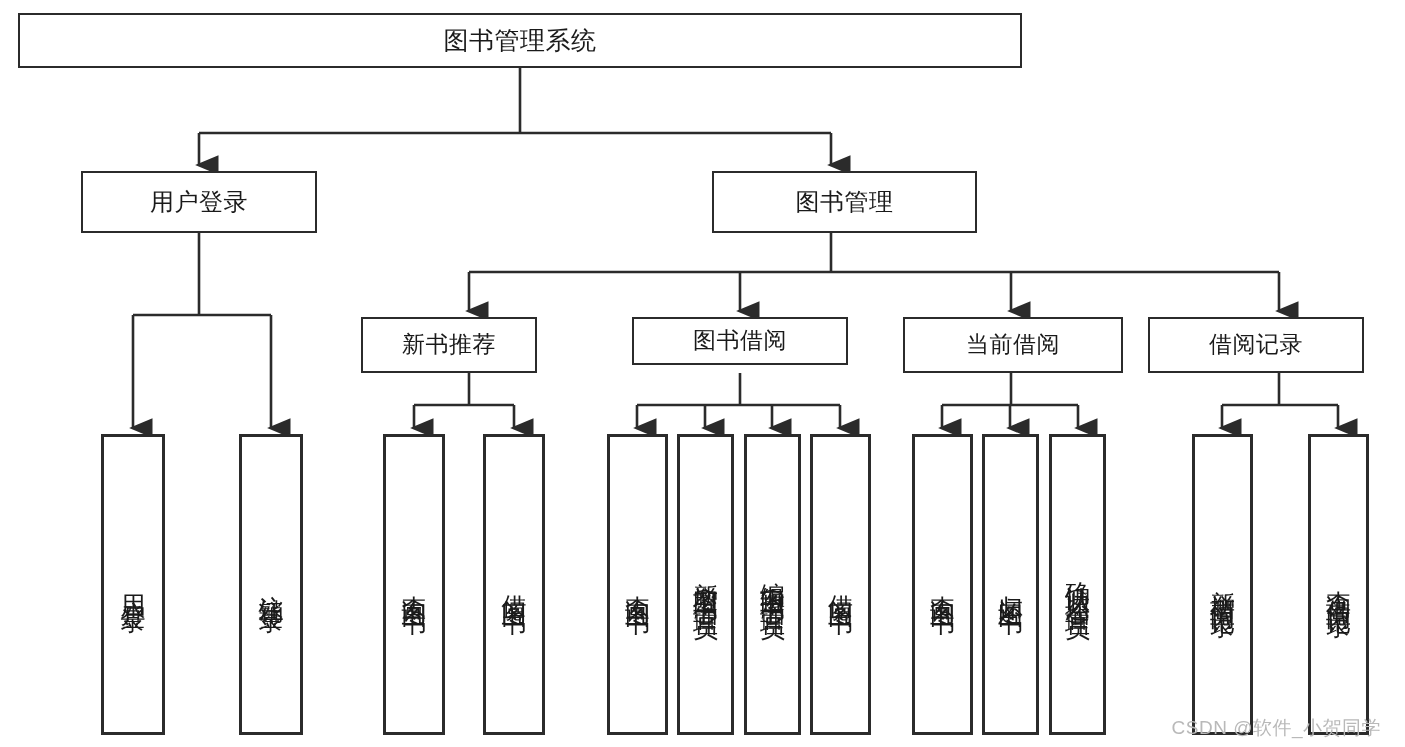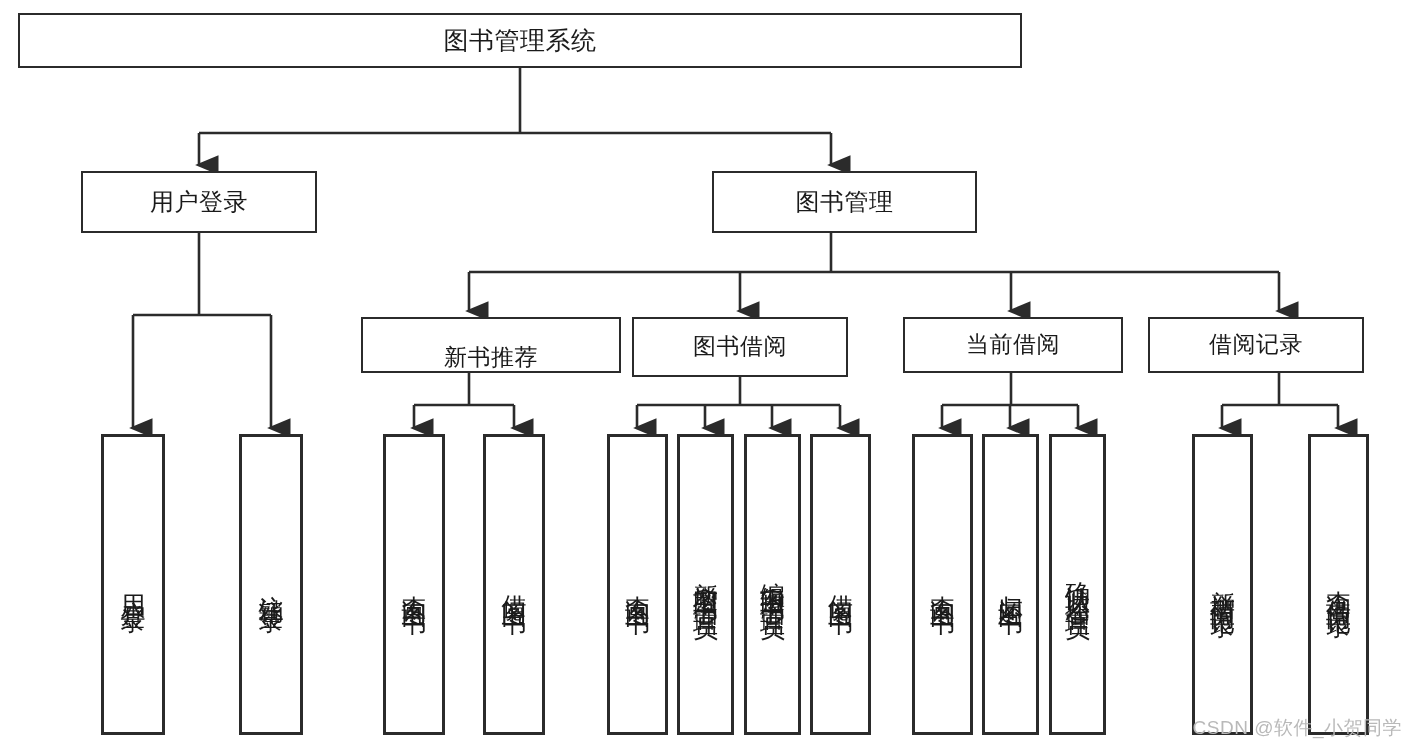--- a/index.html
+++ b/index.html
@@ -53,21 +53,21 @@
   .node-leaf .node-label {
     font-size: 25px;
     writing-mode: vertical-rl;
     text-orientation: upright;
     letter-spacing: 5px;
     line-height: 1;
     white-space: nowrap;
   }
   .watermark {
     position: absolute;
-    right: 3px;
+    right: 24px;
     bottom: 6px;
     font-size: 19px;
     color: #b9b9b9;
     letter-spacing: 0.5px;
     white-space: nowrap;
     pointer-events: none;
   }
 </style>
 </head>
 <body>
@@ -128,24 +128,24 @@
     <span class="node-label">图书管理系统</span>
   </div>
 
   <div class="node-box node-l2" style="left:81px; top:171px; width:236px; height:62px;">
     <span class="node-label">用户登录</span>
   </div>
   <div class="node-box node-l2" style="left:712px; top:171px; width:265px; height:62px;">
     <span class="node-label">图书管理</span>
   </div>
 
-  <div class="node-box node-l3" style="left:361px; top:317px; width:260px; height:56px;align-items:flex-end;">
+  <div class="node-box node-l3" style="left:361px; top:317px; width:176px; height:56px;">
     <span class="node-label">新书推荐</span>
   </div>
-  <div class="node-box node-l3" style="left:632px; top:317px; width:216px; height:60px;">
+  <div class="node-box node-l3" style="left:632px; top:317px; width:216px; height:48px;">
     <span class="node-label">图书借阅</span>
   </div>
   <div class="node-box node-l3" style="left:903px; top:317px; width:220px; height:56px;">
     <span class="node-label">当前借阅</span>
   </div>
   <div class="node-box node-l3" style="left:1148px; top:317px; width:216px; height:56px;">
     <span class="node-label">借阅记录</span>
   </div>
 
   <div class="node-box node-leaf" style="left:101px; top:434px; width:64px; height:301px;">

